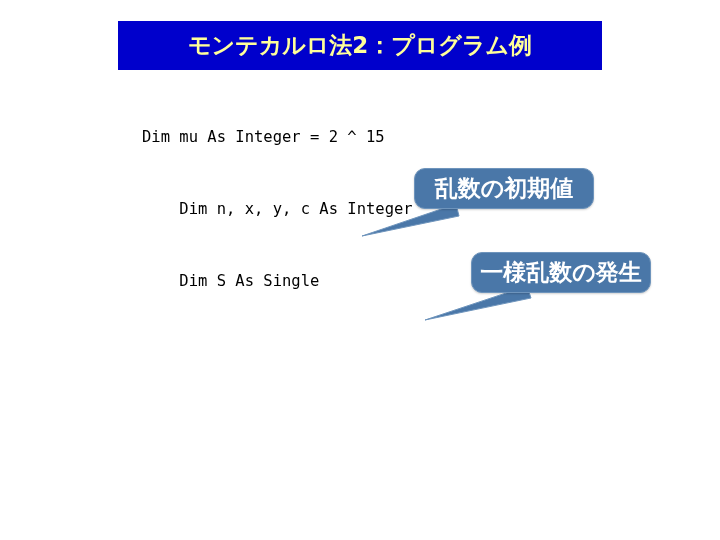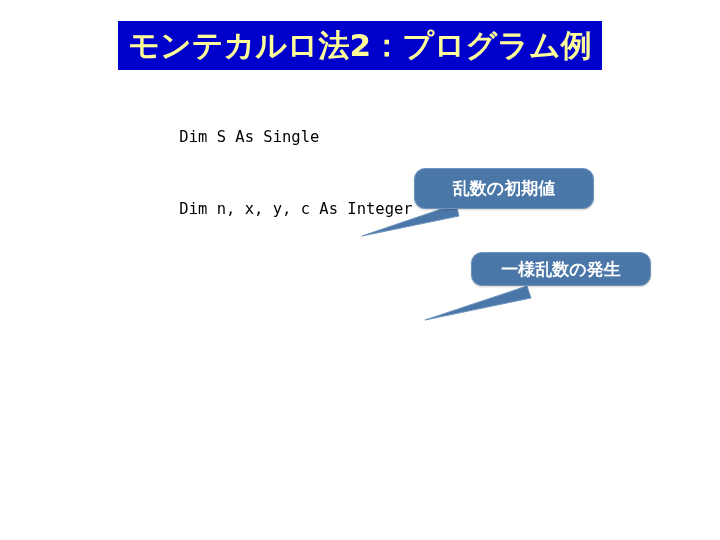--- a/index.html
+++ b/index.html
@@ -33,21 +33,21 @@
     height: 49px;
     background: #0000CC;
     display: flex;
     align-items: center;
     justify-content: center;
     box-sizing: border-box;
   }
   #title-text {
     color: #FFFF99;
     font-family: "DejaVu Sans", sans-serif;
-    font-size: 31px;
+    font-size: 23px;
     font-weight: bold;
     line-height: 1;
     white-space: nowrap;
     letter-spacing: 0px;
   }
 
   
   #code-block {
     position: absolute;
     left: 142px;
@@ -75,37 +75,37 @@
     border-radius: 11px;
     display: flex;
     align-items: center;
     justify-content: center;
     box-sizing: border-box;
     box-shadow: 0 1px 2px rgba(0,0,0,0.18);
   }
   .callout-text {
     color: #FFFFFF;
     font-family: "DejaVu Sans", sans-serif;
-    font-size: 17px;
+    font-size: 23px;
     font-weight: bold;
     white-space: nowrap;
     line-height: 1;
   }
 
   #callout-seed {
     left: 414px;
     top: 168px;
     width: 180px;
     height: 41px;
   }
   #callout-uniform {
     left: 471px;
     top: 252px;
     width: 180px;
-    height: 34px;
+    height: 41px;
   }
 
   
   .callout-tail {
     position: absolute;
     overflow: visible;
   }
   #tail-seed {
     left: 350px;
     top: 200px;
@@ -122,22 +122,23 @@
 </head>
 <body>
 
 <div id="slide">
 
   <div id="title-banner">
     <span id="title-text">モンテカルロ法2：プログラム例</span>
   </div>
 
   <div id="code-block">
+    <div class="code-line">Dim mu As Integer = 2 ^ 15</div>
+    <div class="code-line">    Dim n, x, y, c As Integer</div>
     <div class="code-line">    Dim S As Single</div>
-    <div class="code-line">    Dim n, x, y, c As Integer</div>
     <div class="code-line blank"></div>
     
     
     
     
     
     
     
     
     

